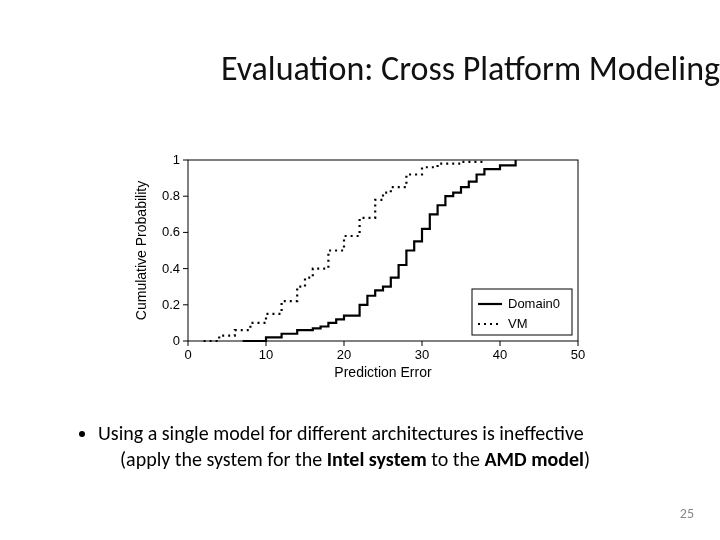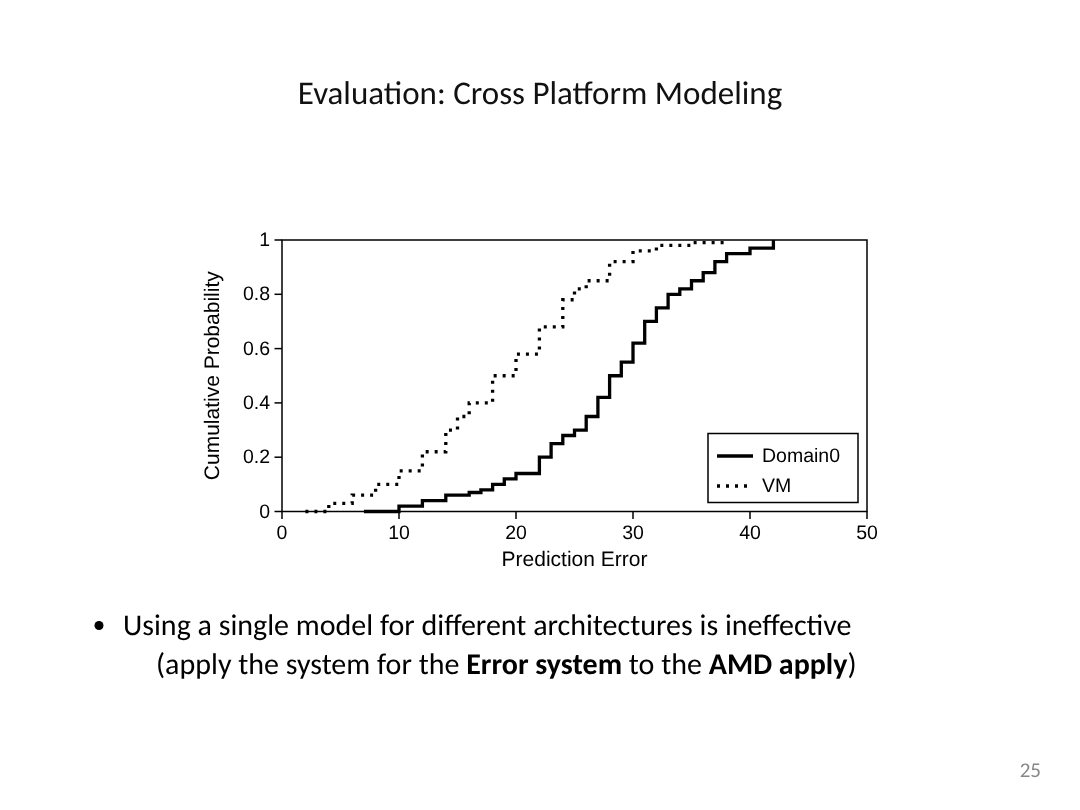--- a/index.html
+++ b/index.html
@@ -17,22 +17,22 @@
     width: 720px;
     height: 540px;
     position: relative;
     box-sizing: border-box;
   }
   .title {
     position: absolute;
     top: 48px;
     left: 0;
     width: 720px;
-    text-align: center;
-    font-size: 22px;
+    text-align: right;
+    font-size: 34px;
     font-weight: 400;
     color: #111;
   }
   .chart-wrap {
     position: absolute;
     top: 150px;
     left: 130px;
     width: 460px;
     height: 235px;
   }
@@ -42,21 +42,21 @@
     left: 60px;
     width: 610px;
     font-size: 20px;
     line-height: 1.3;
   }
   .bullets ul {
     margin: 0;
     padding-left: 22px;
   }
   .bullets li {
-    margin: 0;
+    margin: 16px;
   }
   .bullets .indent {
     padding-left: 22px;
     display: block;
   }
   .bold { font-weight: 700; }
   .pagenum {
     position: absolute;
     right: 26px;
     bottom: 18px;
@@ -112,20 +112,20 @@
         <line x1="348" y1="174" x2="372" y2="174" stroke="#000" stroke-width="2.2" stroke-dasharray="2 4"></line>
         <text x="378" y="178" font-size="13">VM</text>
       </svg>
   </div>
 
   <div class="bullets">
     <ul>
       <li>
         <span>Using a single model for different architectures is </span><span>ineffective</span>
         <span class="indent">
-          <span>(apply the system for the </span><span class="bold">Error system</span><span> to the </span><span class="bold">AMD apply</span><span>)</span>
+          <span>(apply the system for the </span><span class="bold">Intel system</span><span> to the </span><span class="bold">AMD model</span><span>)</span>
         </span>
       </li>
     </ul>
   </div>
 
   <div class="pagenum">25</div>
 </div>
 
 </body></html>

